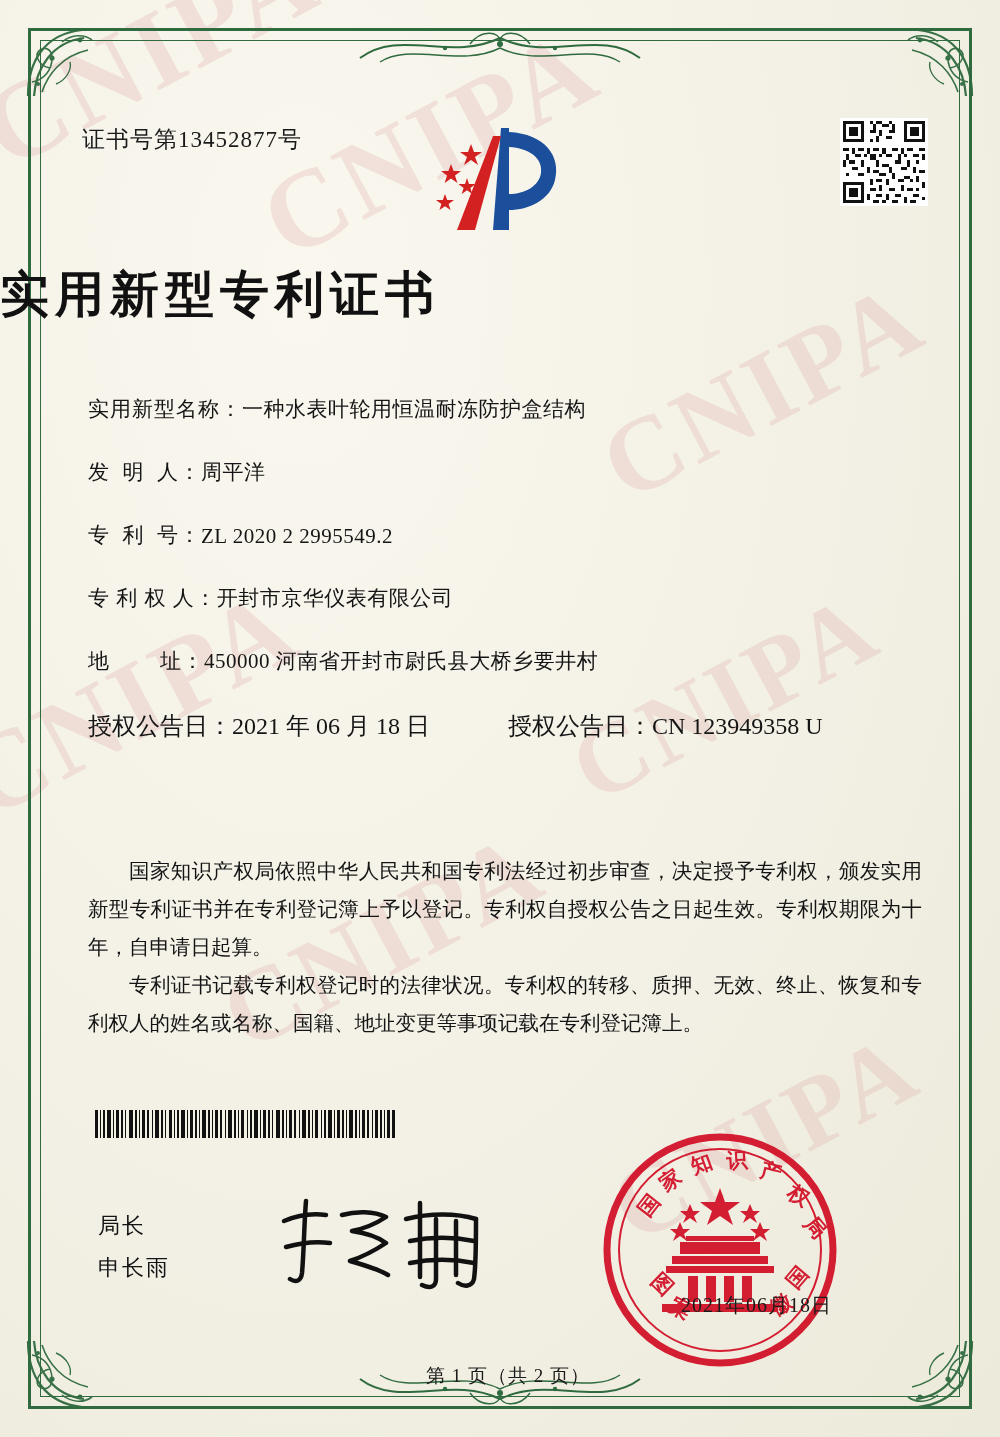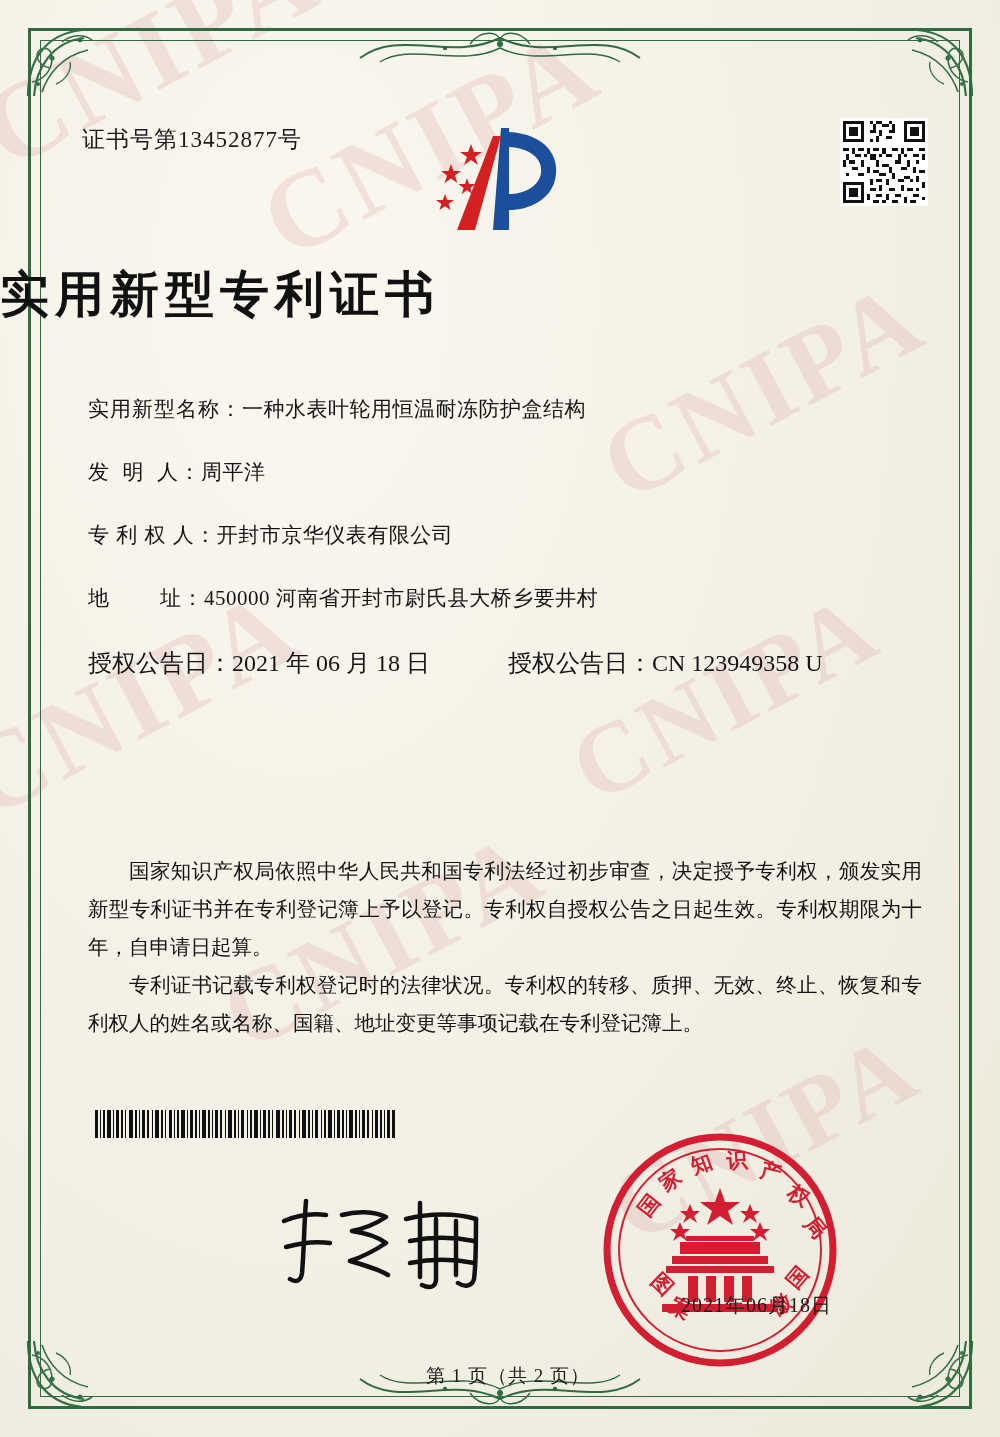--- a/index.html
+++ b/index.html
@@ -340,20 +340,24 @@
     <div class="fields">
       <div class="field">
         <span class="lbl">实用新型名称：</span>
         <span class="val">一种水表叶轮用恒温耐冻防护盒结构</span>
       </div>
       <div class="field">
         <span class="lbl">发  明  人：</span>
         <span class="val">周平洋</span>
       </div>
       <div class="field">
+        <span class="lbl">专  利  号：</span>
+        <span class="val">ZL 2020 2 2995549.2</span>
+      </div>
+      <div class="field">
         <span class="lbl">专 利 权 人：</span>
         <span class="val">开封市京华仪表有限公司</span>
       </div>
       <div class="field">
         <span class="lbl">地        址：</span>
         <span class="val">450000 河南省开封市尉氏县大桥乡要井村</span>
       </div>
 
       <div class="row-two">
         <span class="left">
@@ -404,20 +408,24 @@
         <rect x="251" y="0" width="1" height="28"></rect><rect x="254" y="0" width="4" height="28"></rect>
         <rect x="260" y="0" width="2" height="28"></rect><rect x="264" y="0" width="1" height="28"></rect>
 challenge
         <rect x="267" y="0" width="3" height="28"></rect><rect x="272" y="0" width="2" height="28"></rect>
         <rect x="277" y="0" width="1" height="28"></rect><rect x="280" y="0" width="3" height="28"></rect>
         <rect x="285" y="0" width="2" height="28"></rect><rect x="289" y="0" width="1" height="28"></rect>
         <rect x="292" y="0" width="3" height="28"></rect><rect x="297" y="0" width="3" height="28"></rect>
       </g>
     </svg>
 
+    <div class="sign-block">
+      <div>局长</div>
+      <div>申长雨</div>
+    </div>
 
     <svg class="signature" viewBox="0 0 250 110">
       <g fill="none" stroke="#111" stroke-width="4.5" stroke-linecap="round" stroke-linejoin="round">
         <path d="M14 36 C28 30 42 28 56 30"></path>
         <path d="M36 16 C34 40 34 66 32 88 C31 96 26 98 20 94"></path>
         <path d="M16 62 C30 58 46 56 60 58"></path>
         <path d="M72 30 C86 26 104 26 116 32 C104 40 92 44 82 46 C96 48 108 52 116 58 C104 66 92 72 80 76 C94 80 108 84 118 90"></path>
         <path d="M150 18 C150 44 150 70 150 92"></path>
         <path d="M136 34 C160 28 186 28 206 34"></path>
         <path d="M166 34 C166 56 166 78 166 94 C166 102 160 104 152 100"></path>

